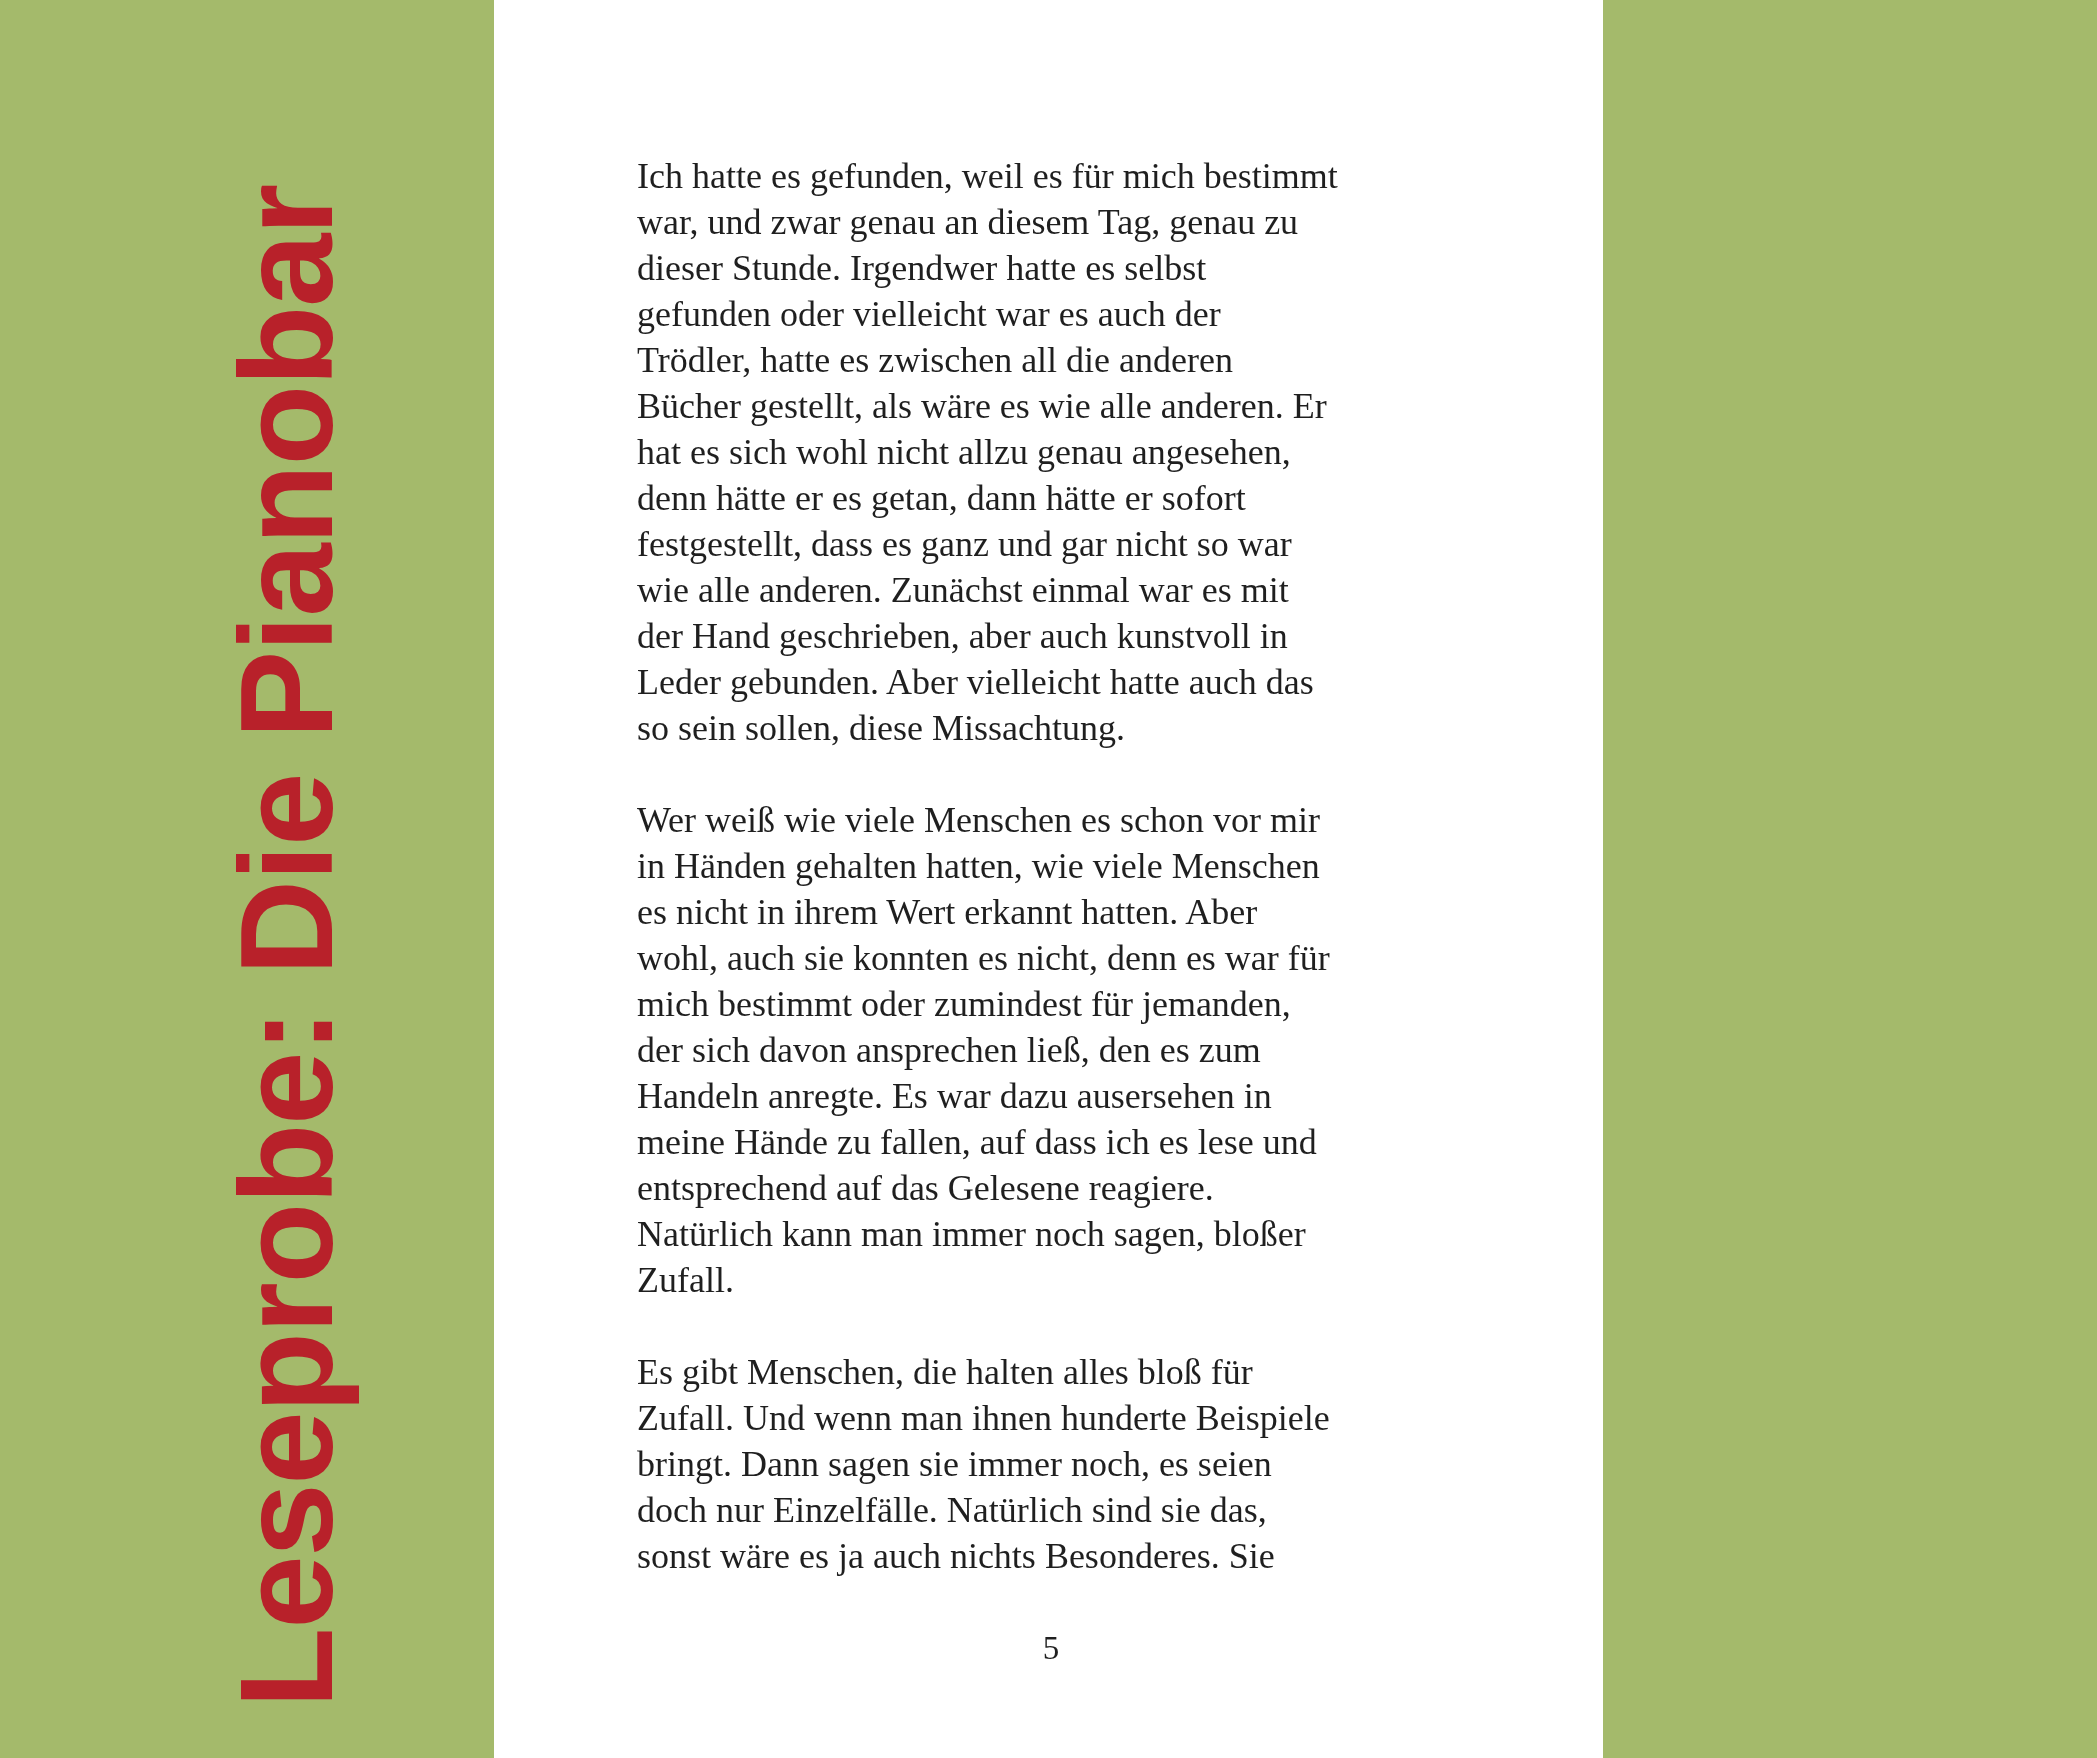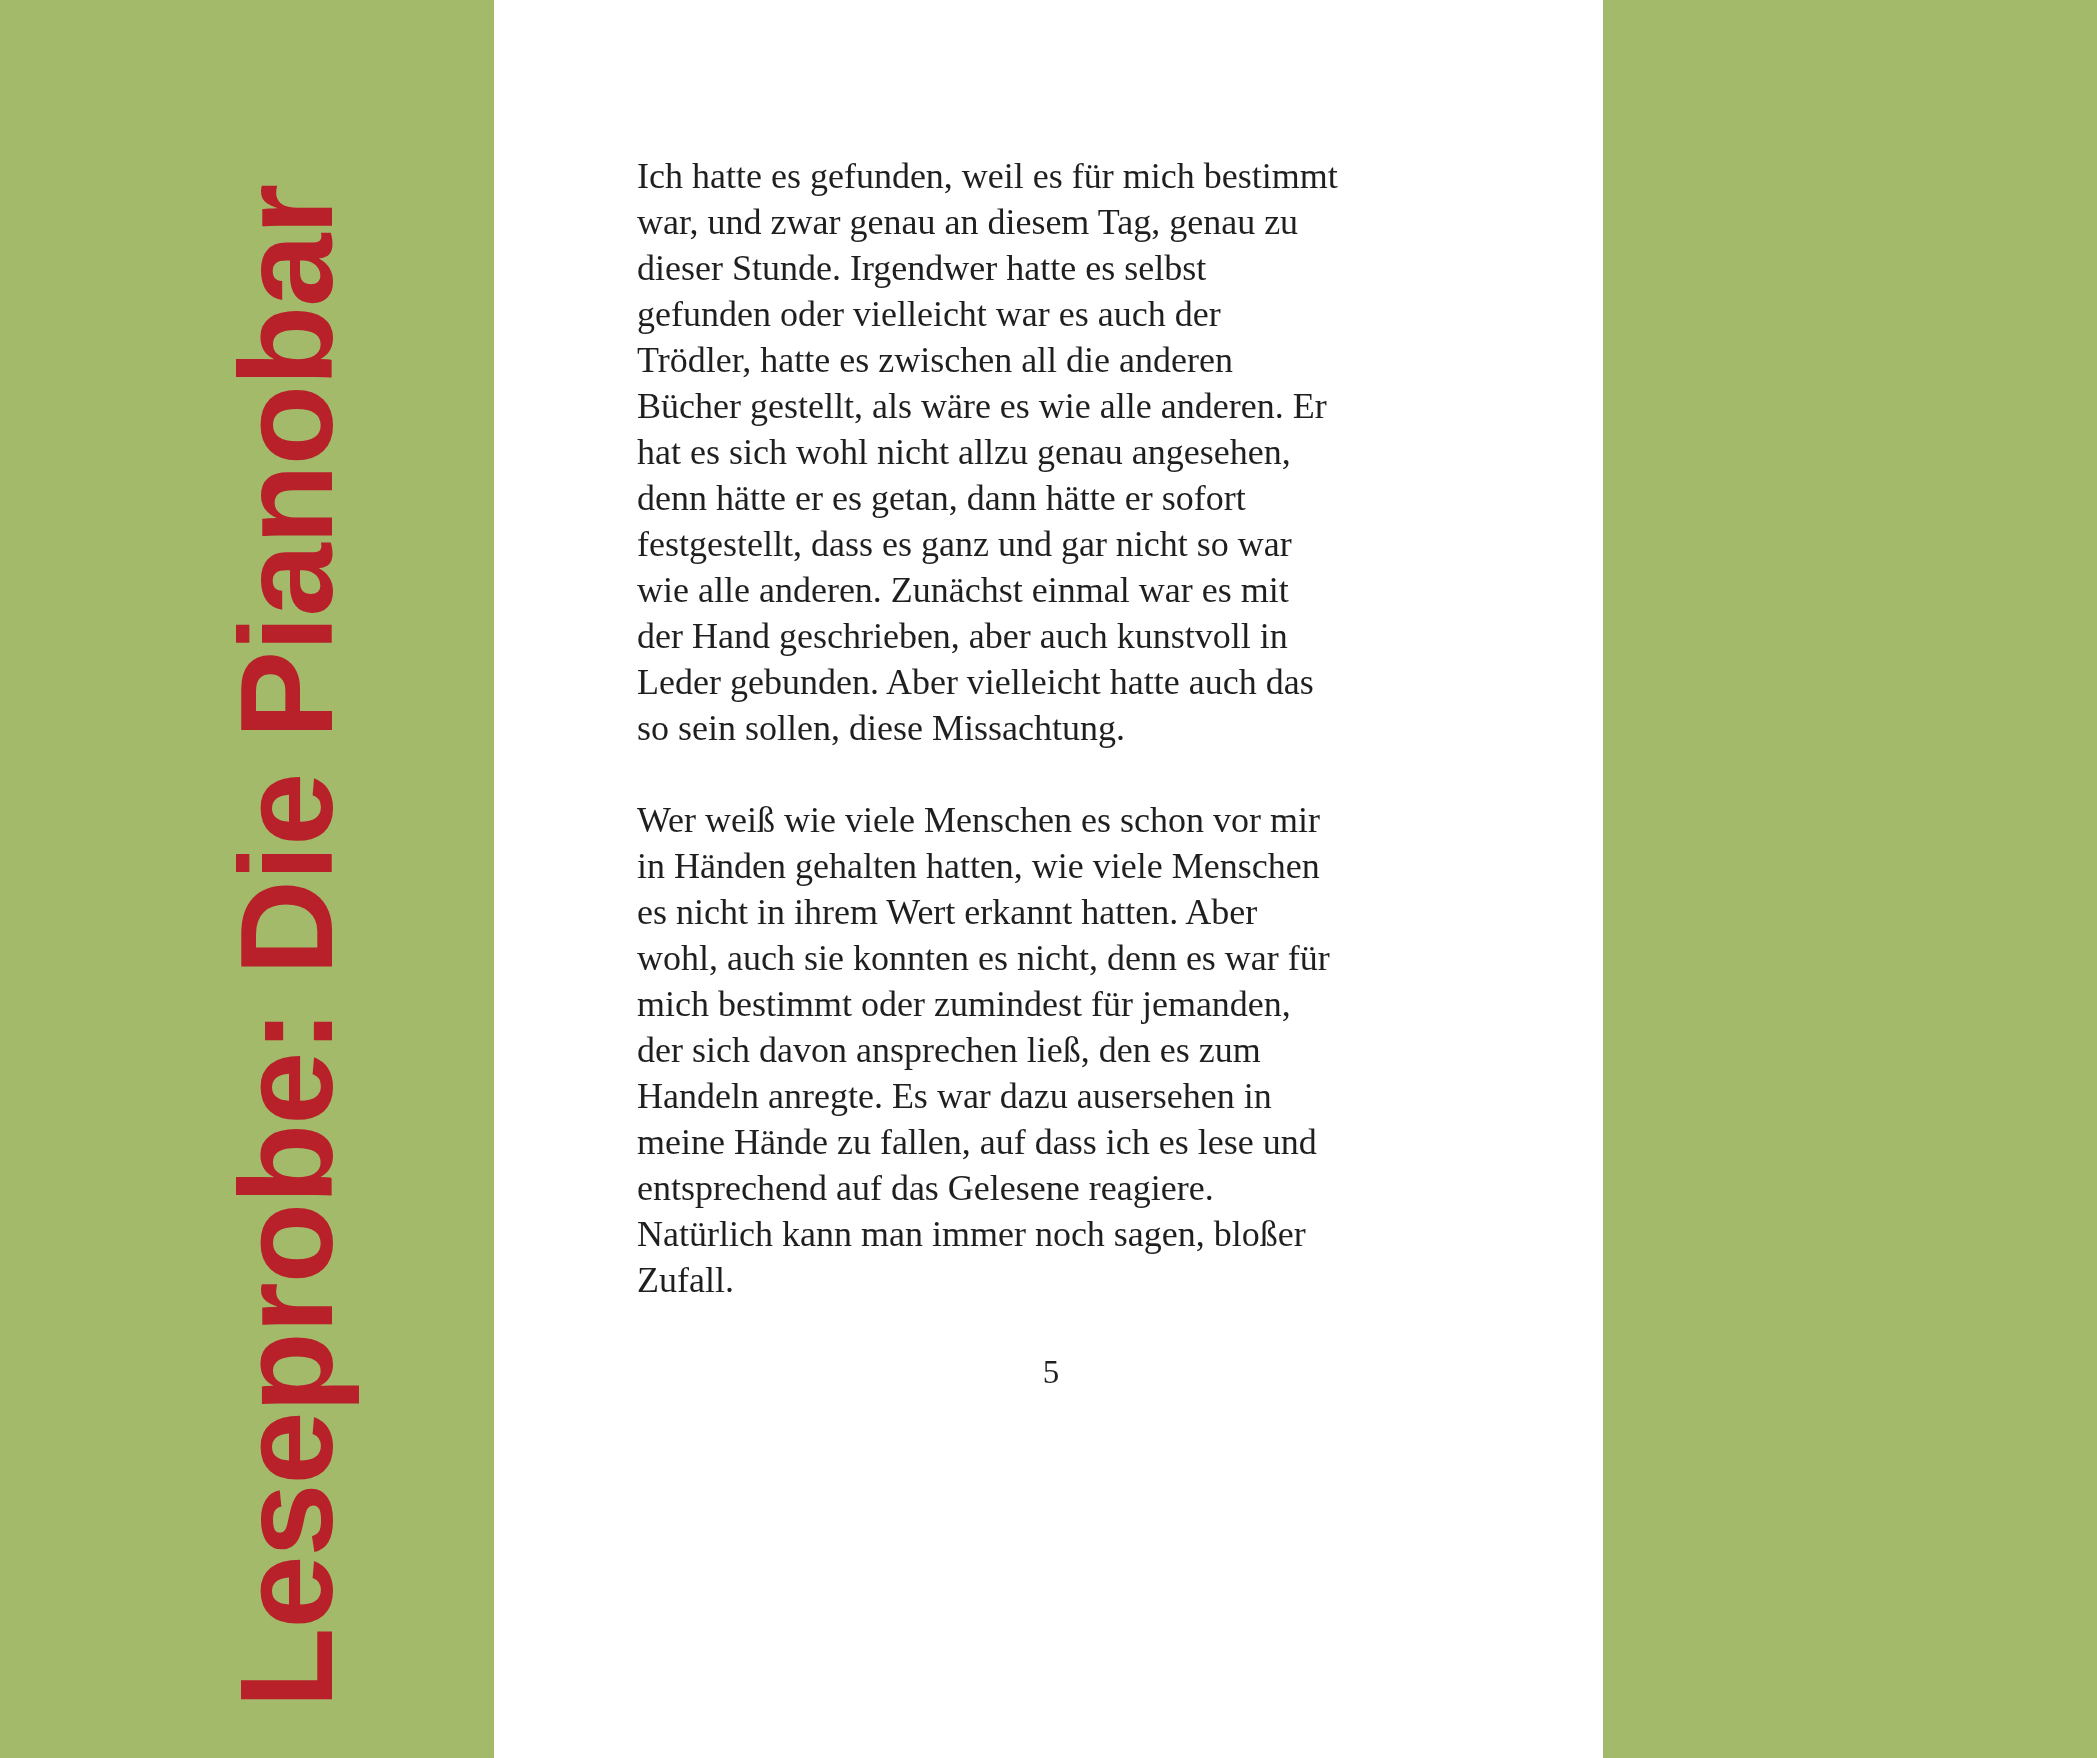--- a/index.html
+++ b/index.html
@@ -77,20 +77,21 @@
 
   <div class="band band-left">
     <div class="vertical-title">Leseprobe: Die Pianobar</div>
   </div>
 
   <div class="page">
     <div class="text-block">
 
     <p class="para">Ich hatte es gefunden, weil es für mich bestimmt<br>war, und zwar genau an diesem Tag, genau zu<br>dieser Stunde. Irgendwer hatte es selbst<br>gefunden oder vielleicht war es auch der<br>Trödler, hatte es zwischen all die anderen<br>Bücher gestellt, als wäre es wie alle anderen. Er<br>hat es sich wohl nicht allzu genau angesehen,<br>denn hätte er es getan, dann hätte er sofort<br>festgestellt, dass es ganz und gar nicht so war<br>wie alle anderen. Zunächst einmal war es mit<br>der Hand geschrieben, aber auch kunstvoll in<br>Leder gebunden. Aber vielleicht hatte auch das<br>so sein sollen, diese Missachtung.</p>
         <p class="para">Wer weiß wie viele Menschen es schon vor mir<br>in Händen gehalten hatten, wie viele Menschen<br>es nicht in ihrem Wert erkannt hatten. Aber<br>wohl, auch sie konnten es nicht, denn es war für<br>mich bestimmt oder zumindest für jemanden,<br>der sich davon ansprechen ließ, den es zum<br>Handeln anregte. Es war dazu ausersehen in<br>meine Hände zu fallen, auf dass ich es lese und<br>entsprechend auf das Gelesene reagiere.<br>Natürlich kann man immer noch sagen, bloßer<br>Zufall.</p>
+        <p class="para">Es gibt Menschen, die halten alles bloß für<br>Zufall. Und wenn man ihnen hunderte Beispiele<br>bringt. Dann sagen sie immer noch, es seien<br>doch nur Einzelfälle. Natürlich sind sie das,<br>sonst wäre es ja auch nichts Besonderes. Sie</p>
         <div class="page-number">5</div>
       </div>
     <div class="text-block" style="top:auto; bottom:auto;"></div>
   </div>
 
   <div class="band band-right"></div>
 
 </div>
 
 

